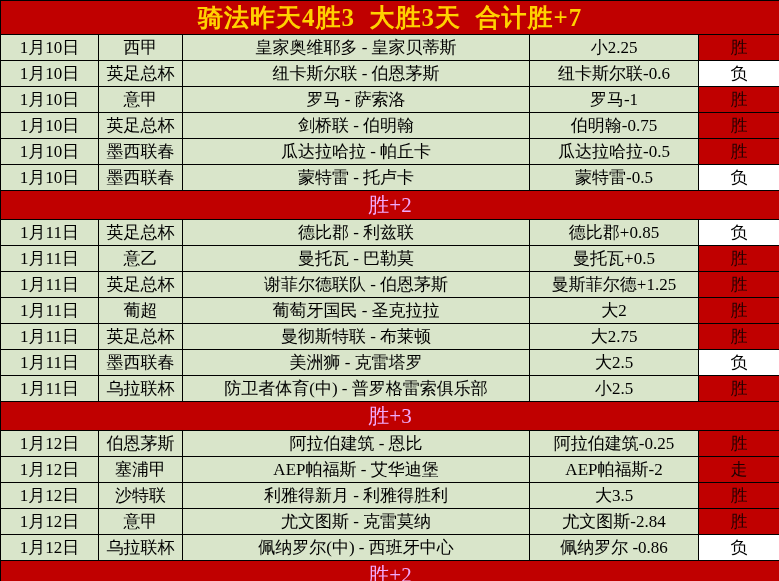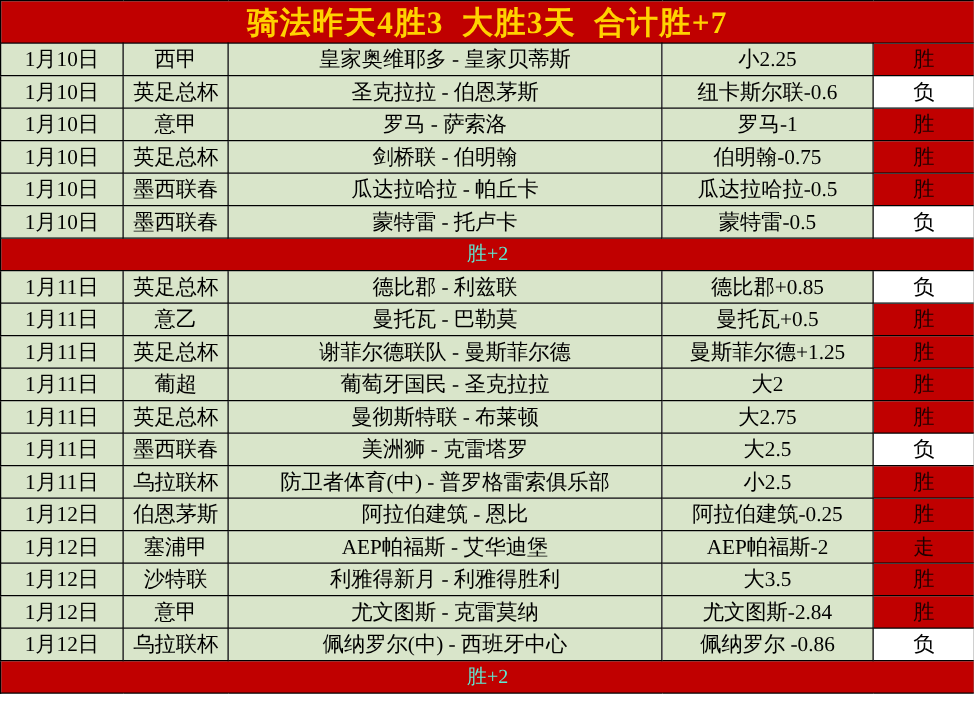--- a/index.html
+++ b/index.html
@@ -46,22 +46,22 @@
     background: var(--banner-red);
     color: var(--title-gold);
     font-size: 25px;
     font-weight: bold;
     height: 33px;
     letter-spacing: 1px;
     white-space: pre;
   }
   tr.summary-row td {
     background: var(--banner-red);
-    color: #5eead4;
-    font-size: 16px;
+    color: #f0abfc;
+    font-size: 21px;
   }
   td.result-win {
     background: var(--banner-red);
     color: var(--win-text);
   }
   td.result-lose {
     background: var(--lose-white);
     color: #000;
   }
 </style>
@@ -84,21 +84,21 @@
     <tr class="match-row">
     <td class="c-date">1月10日</td>
     <td class="c-league">西甲</td>
     <td class="c-match">皇家奥维耶多 - 皇家贝蒂斯</td>
     <td class="c-handicap">小2.25</td>
     <td class="c-result result-win">胜</td>
   </tr>
         <tr class="match-row">
     <td class="c-date">1月10日</td>
     <td class="c-league">英足总杯</td>
-    <td class="c-match">圣克拉拉 - 伯恩茅斯</td>
+    <td class="c-match">纽卡斯尔联 - 伯恩茅斯</td>
     <td class="c-handicap">纽卡斯尔联-0.6</td>
     <td class="c-result result-lose">负</td>
   </tr>
         <tr class="match-row">
     <td class="c-date">1月10日</td>
     <td class="c-league">意甲</td>
     <td class="c-match">罗马 - 萨索洛</td>
     <td class="c-handicap">罗马-1</td>
     <td class="c-result result-win">胜</td>
   </tr>
@@ -136,21 +136,21 @@
         <tr class="match-row">
     <td class="c-date">1月11日</td>
     <td class="c-league">意乙</td>
     <td class="c-match">曼托瓦 - 巴勒莫</td>
     <td class="c-handicap">曼托瓦+0.5</td>
     <td class="c-result result-win">胜</td>
   </tr>
         <tr class="match-row">
     <td class="c-date">1月11日</td>
     <td class="c-league">英足总杯</td>
-    <td class="c-match">谢菲尔德联队 - 曼斯菲尔德</td>
+    <td class="c-match">谢菲尔德联队 - 伯恩茅斯</td>
     <td class="c-handicap">曼斯菲尔德+1.25</td>
     <td class="c-result result-win">胜</td>
   </tr>
         <tr class="match-row">
     <td class="c-date">1月11日</td>
     <td class="c-league">葡超</td>
     <td class="c-match">葡萄牙国民 - 圣克拉拉</td>
     <td class="c-handicap">大2</td>
     <td class="c-result result-win">胜</td>
   </tr>
@@ -167,20 +167,23 @@
     <td class="c-match">美洲狮 - 克雷塔罗</td>
     <td class="c-handicap">大2.5</td>
     <td class="c-result result-lose">负</td>
   </tr>
         <tr class="match-row">
     <td class="c-date">1月11日</td>
     <td class="c-league">乌拉联杯</td>
     <td class="c-match">防卫者体育(中) - 普罗格雷索俱乐部</td>
     <td class="c-handicap">小2.5</td>
     <td class="c-result result-win">胜</td>
+  </tr>
+        <tr class="summary-row">
+    <td colspan="5">胜+3</td>
   </tr>
         <tr class="match-row">
     <td class="c-date">1月12日</td>
     <td class="c-league">伯恩茅斯</td>
     <td class="c-match">阿拉伯建筑 - 恩比</td>
     <td class="c-handicap">阿拉伯建筑-0.25</td>
     <td class="c-result result-win">胜</td>
   </tr>
         <tr class="match-row">
     <td class="c-date">1月12日</td>

